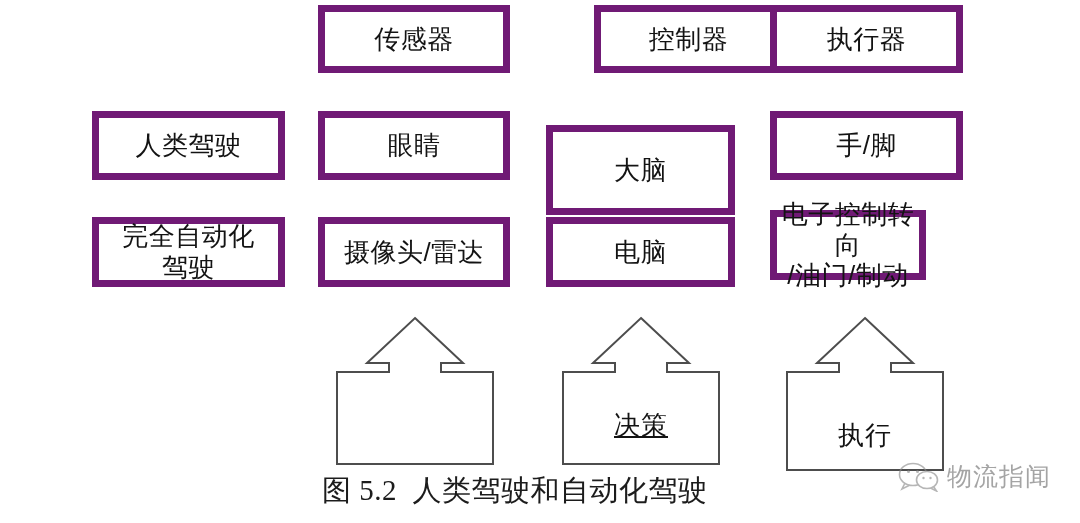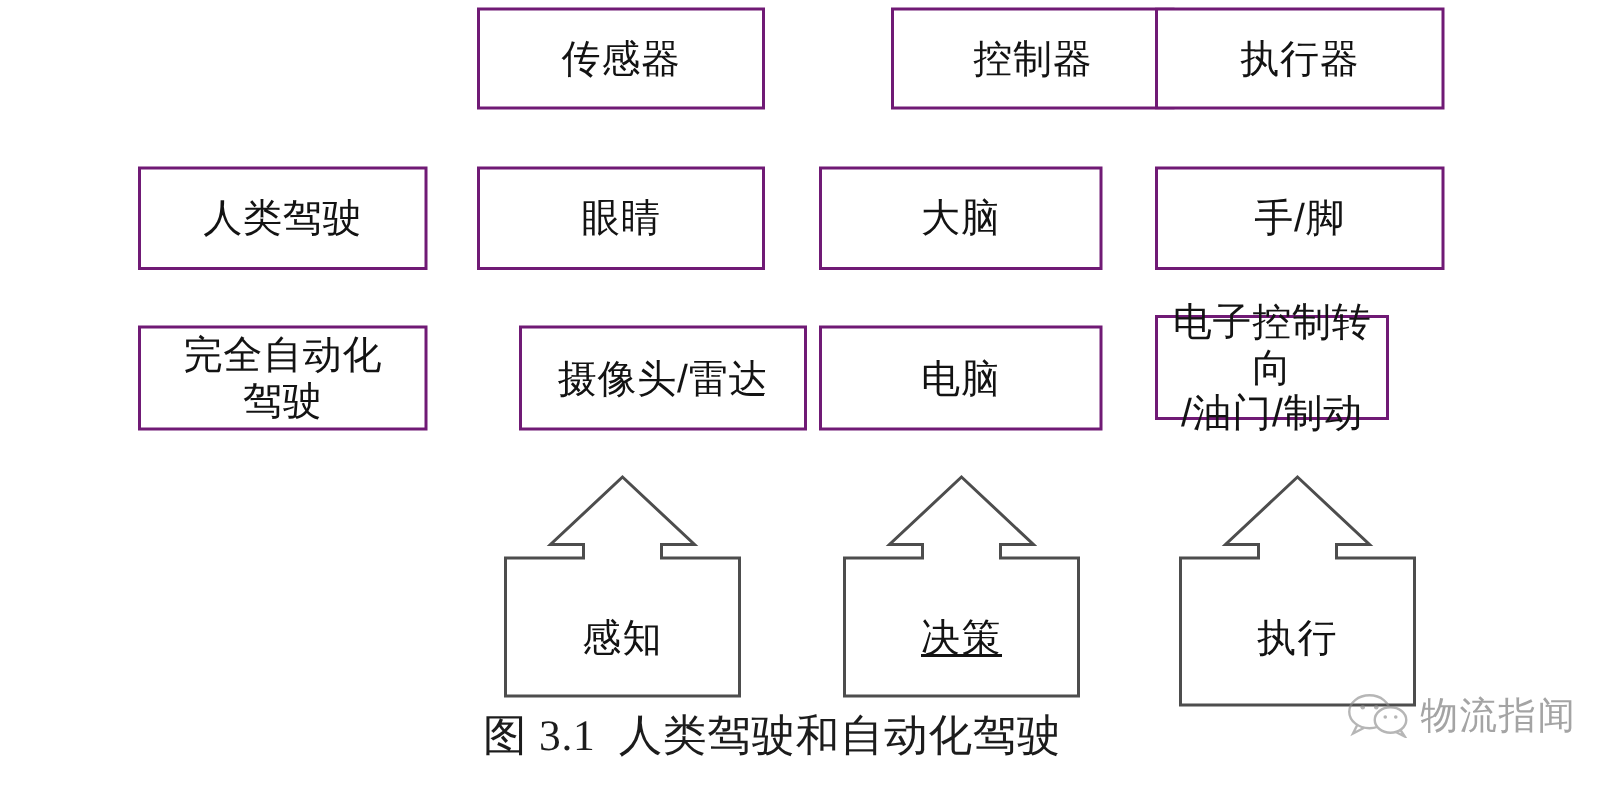--- a/index.html
+++ b/index.html
@@ -17,21 +17,21 @@
     width: 1080px;
     height: 523px;
     background: #ffffff;
     overflow: hidden;
   }
 
   
   .node {
     position: absolute;
     box-sizing: border-box;
-    border: 2px solid #701a75;
+    border: 7px solid #701a75;
     background: #ffffff;
     display: flex;
     align-items: center;
     justify-content: center;
     text-align: center;
     line-height: 1.18;
     font-size: 26px;
     font-weight: 500;
     letter-spacing: 0.5px;
     color: #131313;
@@ -92,59 +92,58 @@
   <div class="node" style="left:318px; top:5px; width:192px; height:68px;">传感器</div>
 
   <div class="node" style="left:546px; top:5px; width:189px; height:68px;margin-left:48px;">控制器</div>
 
   <div class="node" style="left:770px; top:5px; width:193px; height:68px;">执行器</div>
 
   <div class="node" style="left:92px; top:111px; width:193px; height:69px;">人类驾驶</div>
 
   <div class="node" style="left:318px; top:111px; width:192px; height:69px;text-align:right;">眼睛</div>
 
-  <div class="node" style="left:546px; top:111px; width:189px; height:69px;">大脑</div>
+  <div class="node" style="left:546px; top:125px; width:189px; height:90px;">大脑</div>
 
   <div class="node" style="left:770px; top:111px; width:193px; height:69px;">手/脚</div>
 
   <div class="node" style="left:92px; top:217px; width:193px; height:70px;">完全自动化
 驾驶</div>
 
-  <div class="node" style="left:318px; top:217px; width:192px; height:70px;margin-left:28px;">摄像头/雷达</div>
+  <div class="node" style="left:318px; top:217px; width:192px; height:70px;">摄像头/雷达</div>
 
   <div class="node" style="left:546px; top:217px; width:189px; height:70px;">电脑</div>
 
   <div class="node" style="left:770px; top:210px; width:156px; height:70px;">电子控制转向
 /油门/制动</div>
 
   <div class="arrow-wrap" style="left:332px; top:314px; width:166px; height:154px;">
     <svg width="166" height="154" viewBox="0 0 166 154">
       <path d="M 83 4 L 131 49 L 109 49 L 109 58 L 161 58 L 161 150
                L 5 150 L 5 58 L 57 58 L 57 49 L 35 49 Z" fill="#ffffff" stroke="#4d4d4d" stroke-width="2" stroke-linejoin="miter"></path>
     </svg>
-    <div class="arrow-label" style="top:94px;">感知</div>
   </div>
 
   <div class="arrow-wrap" style="left:558px; top:314px; width:166px; height:154px;">
     <svg width="166" height="154" viewBox="0 0 166 154">
       <path d="M 83 4 L 131 49 L 109 49 L 109 58 L 161 58 L 161 150
                L 5 150 L 5 58 L 57 58 L 57 49 L 35 49 Z" fill="#ffffff" stroke="#4d4d4d" stroke-width="2" stroke-linejoin="miter"></path>
     </svg>
     <div class="arrow-label" style="top:94px;text-decoration:underline;">决策</div>
   </div>
 
   <div class="arrow-wrap" style="left:782px; top:314px; width:166px; height:160px;">
     <svg width="166" height="160" viewBox="0 0 166 160">
       <path d="M 83 4 L 131 49 L 109 49 L 109 58 L 161 58 L 161 156
                L 5 156 L 5 58 L 57 58 L 57 49 L 35 49 Z" fill="#ffffff" stroke="#4d4d4d" stroke-width="2" stroke-linejoin="miter"></path>
     </svg>
-    <div class="arrow-label" style="top:94px;">执行</div>
+    <div class="arrow-label" style="top:104px;">执行</div>
   </div>
 
-  <div class="caption" style="left:322px; top:471px;">图 3.1  人类驾驶和自动化驾驶</div>
+  <div class="caption" style="left:322px; top:471px;">图 5.2  人类驾驶和自动化驾驶</div>
 
   <div class="watermark" style="left:898px; top:460px;">
     <span>
       <svg width="42" height="30" viewBox="0 0 42 30">
         <ellipse cx="15" cy="12.5" rx="13.5" ry="11" fill="none" stroke="#8a8a8a" stroke-width="1.6"></ellipse>
         <path d="M 7 21 L 4 27 L 11.5 23.2" fill="none" stroke="#8a8a8a" stroke-width="1.6"></path>
         <circle cx="10.5" cy="9.5" r="1.5" fill="#8a8a8a"></circle>
         <circle cx="19.5" cy="9.5" r="1.5" fill="#8a8a8a"></circle>
         <ellipse cx="29" cy="18" rx="10.5" ry="8.5" fill="#ffffff" stroke="#8a8a8a" stroke-width="1.6"></ellipse>
         <path d="M 35.5 24.5 L 38.5 29 L 32.5 26" fill="none" stroke="#8a8a8a" stroke-width="1.6"></path>

